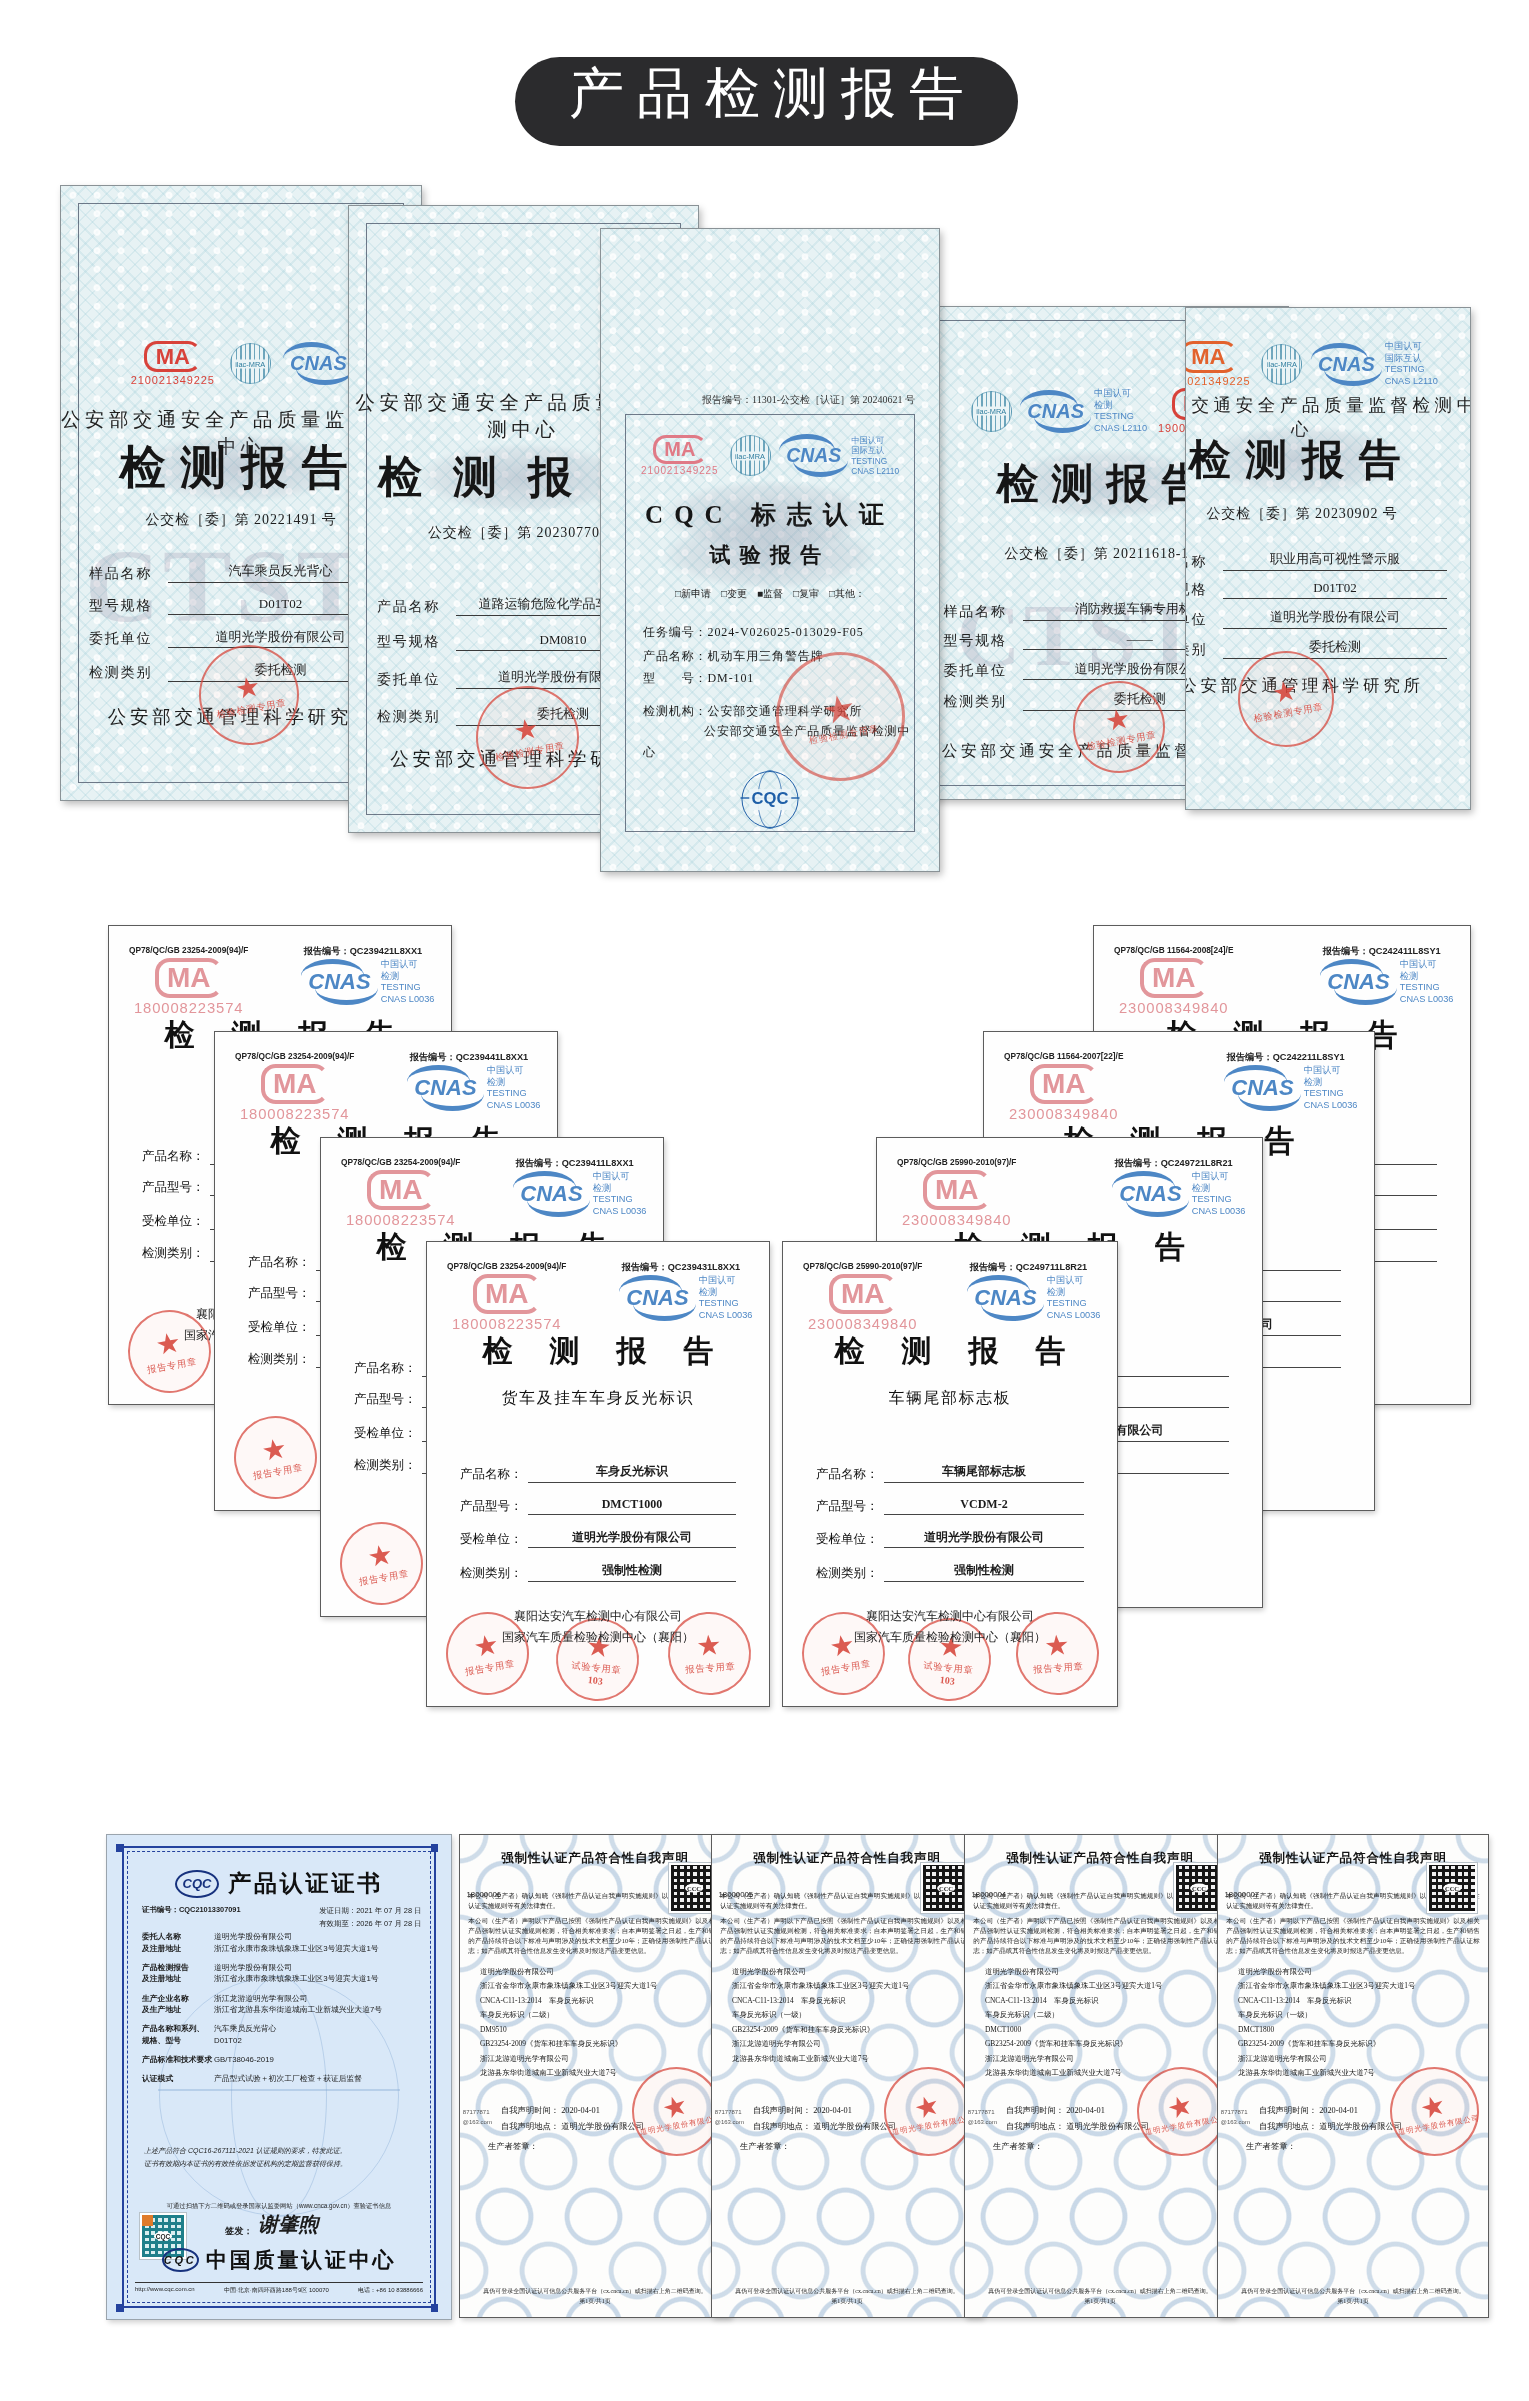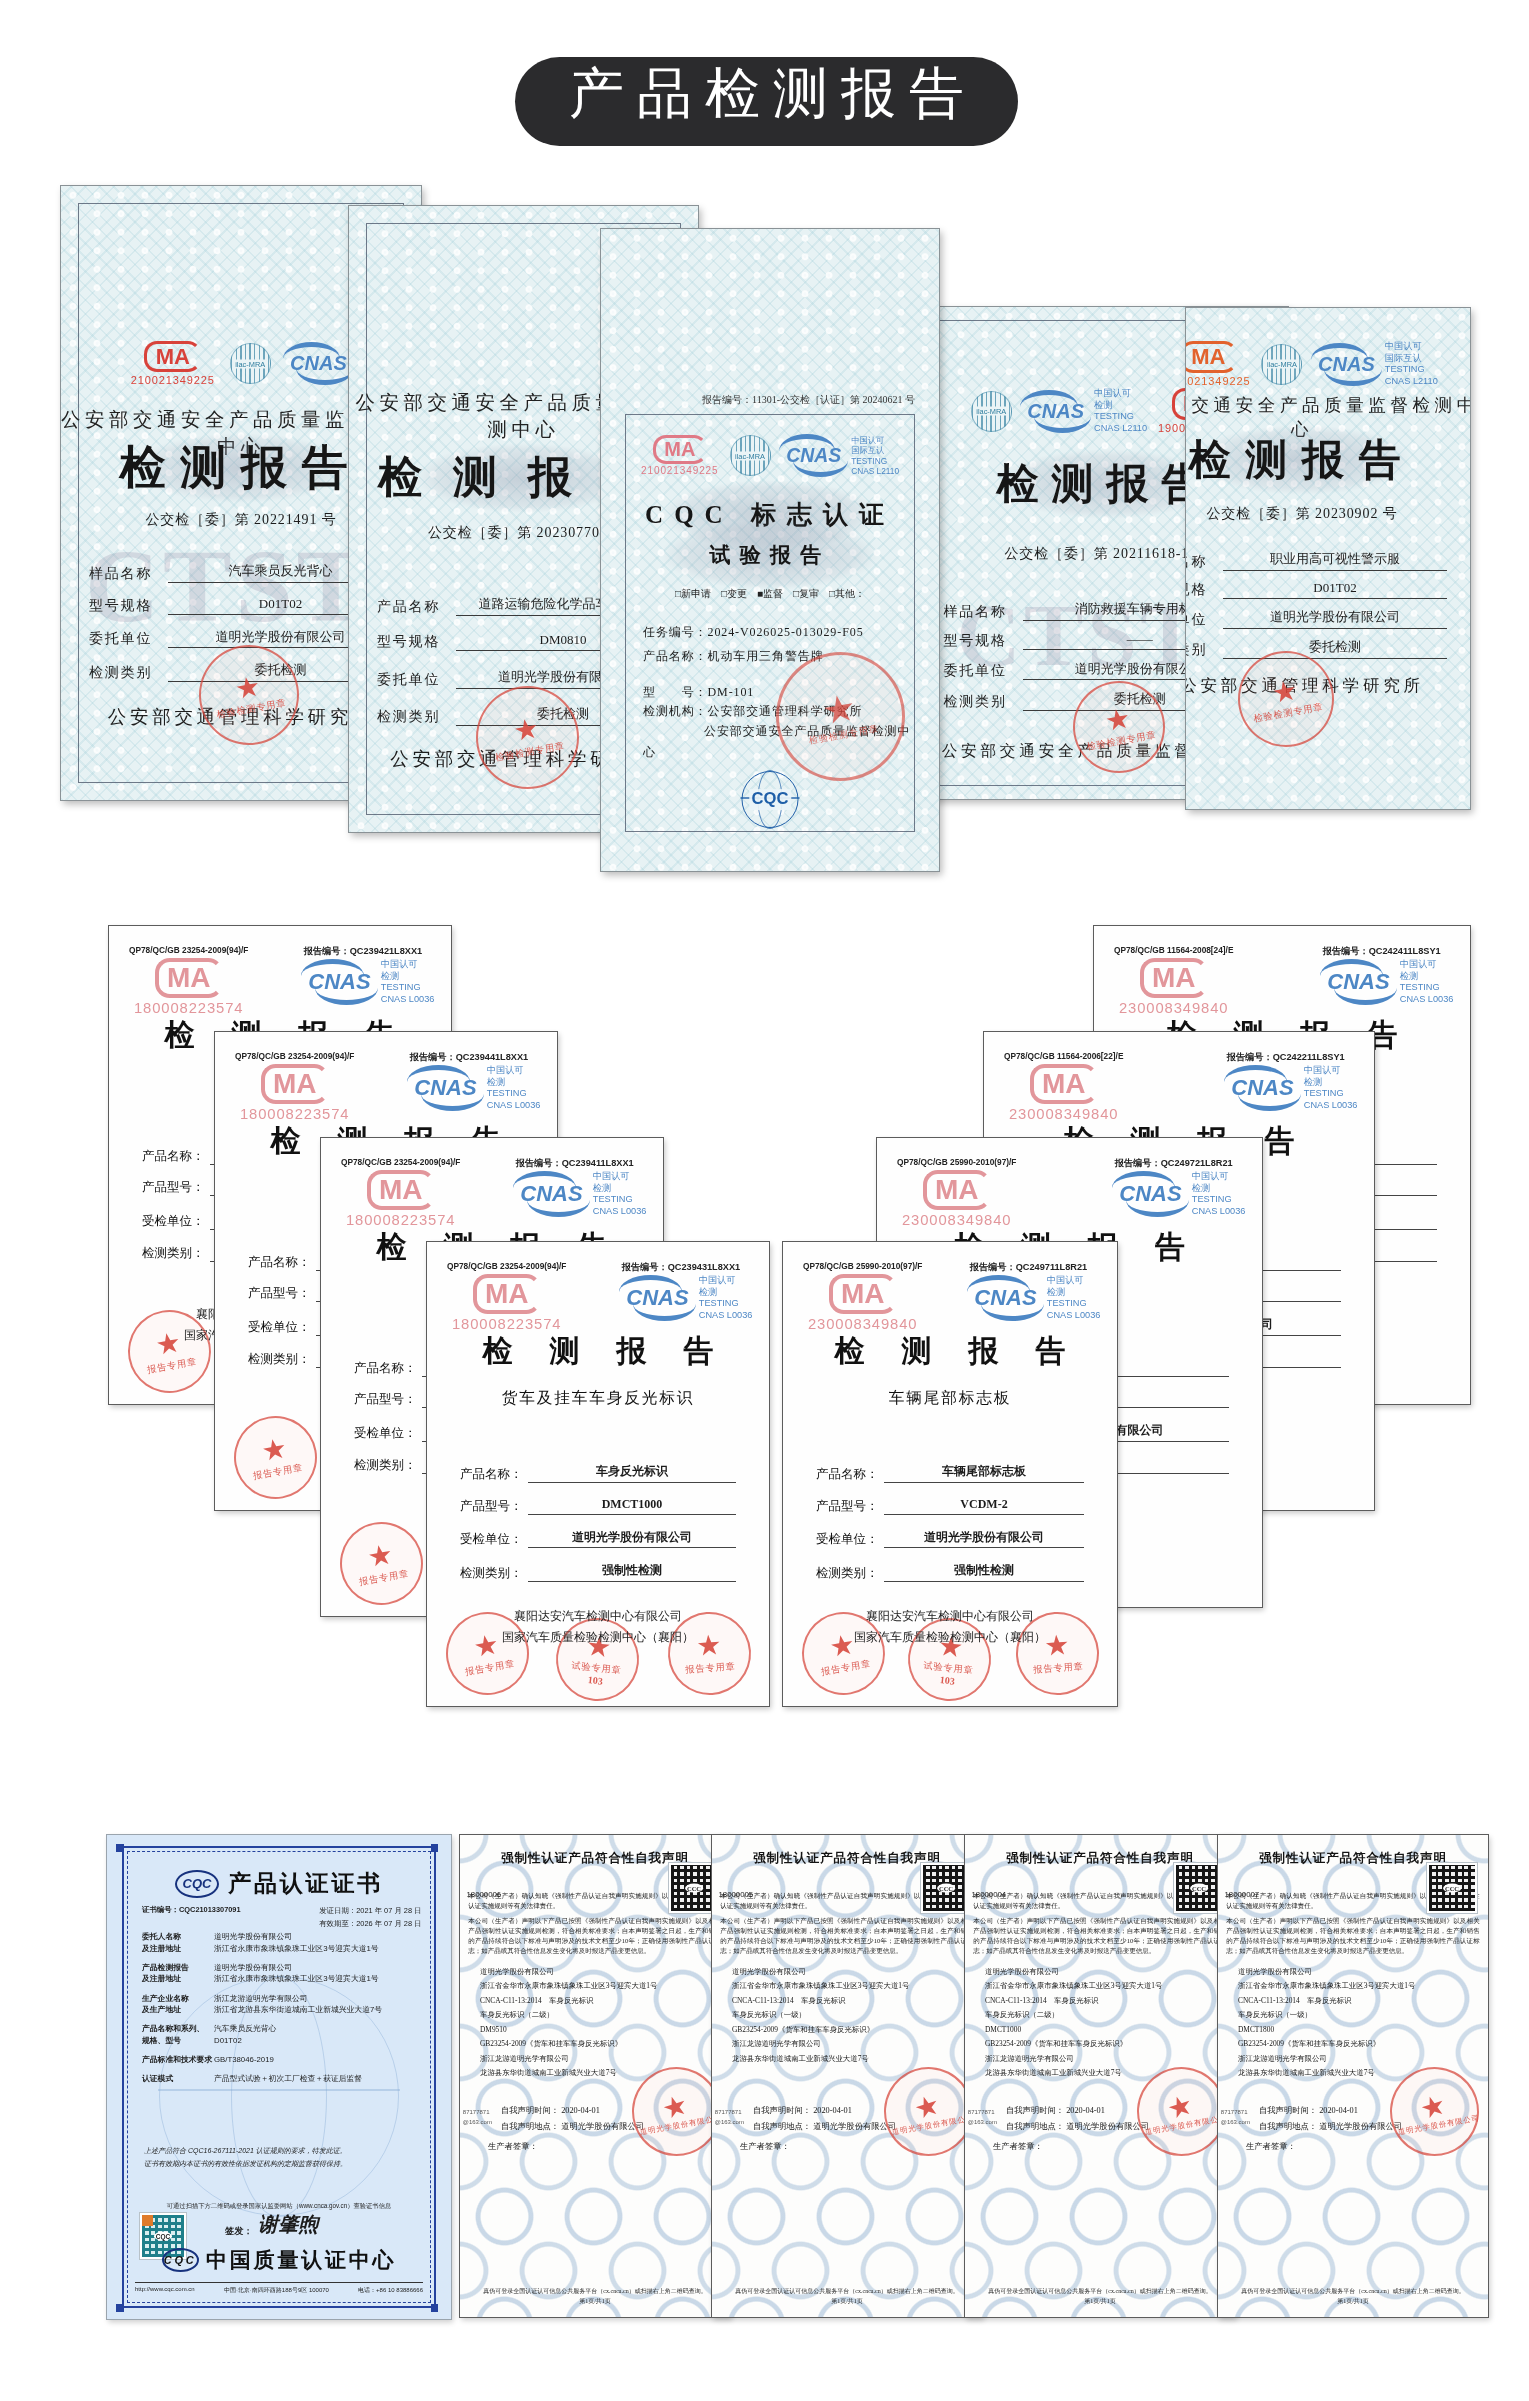--- a/index.html
+++ b/index.html
@@ -356,21 +356,21 @@
         <div>TESTING</div>
         <div>CNAS L2110</div>
       </div>
     </div>
   </div>
   <div class="c-title" style="top:269px;font-size:25px;letter-spacing:11px;" data-name="certification-title"><b>CQC 标志认证</b></div>
   <div class="c-title" style="top:312px;font-size:21px;letter-spacing:9.2px;" data-name="report-subtitle"><b>试验报告</b></div>
   <div class="cq-check" style="top:358px;" data-name="application-type-checkboxes">□新申请　□变更　■监督　□复审　□其他：</div>
   <div class="cq-line" style="top:395px;" data-name="task-number-row"><span>任务编号：</span><span>2024-V026025-013029-F05</span></div>
   <div class="cq-line" style="top:419px;" data-name="product-name-row"><span>产品名称：</span><span>机动车用三角警告牌</span></div>
-  <div class="cq-line" style="top:441px;margin-top:14px;" data-name="model-row"><span>型　　号：</span><span>DM-101</span></div>
+  <div class="cq-line" style="top:441px;" data-name="model-row"><span>型　　号：</span><span>DM-101</span></div>
   <div class="cq-line" style="top:472px;line-height:1.7;" data-name="testing-organization-row"><span>检测机构：</span><span>公安部交通管理科学研究所</span><br><span style="margin-left:61px;">公安部交通安全产品质量监督检测中心</span></div>
   <div class="rstamp" style="left:175px;top:423px;width:129px;height:129px;border-width:3.7px;opacity:.85;" data-name="red-seal-stamp-icon">
     <span class="rs-star" style="font-size:37px;">★</span>
     <span class="rs-t">检验检测专用章</span>
   </div>
   <div class="cqcglobe" style="top:542px;" data-name="cqc-logo-icon">
     <span class="gl"></span>
     <b>CQC</b>
   </div>
 </section>
@@ -619,21 +619,21 @@
   </div>
   <div class="rstamp ws1" data-name="report-seal-stamp-icon">
       <span class="rs-star">★</span>
       <span class="rs-t">报告专用章</span>
     </div>
 </section>
 
 <section class="wdoc" style="left:983px;top:1031px;width:392px;height:480px;z-index:12" data-name="white-test-report-R2">
   <div class="whdr">
       <div class="whl">
-      <div class="wcode" data-name="document-code">QP78/QC/GB 11564-2006[22]/E</div>
+      <div class="wcode" data-name="document-code">QP78/QC/GB 11564-2007[22]/E</div>
       <div class="cma-wrap pink" data-name="cma-logo-icon"><span class="cma-ring">MA</span><div class="cma-no" data-name="cma-number">230008349840</div></div>
     </div>
       <div class="whr">
       <div class="wrno" data-name="report-number"><span>报告编号：</span><span>QC242211L8SY1</span></div>
       <div class="cnas-wrap" data-name="cnas-logo">
           <span class="cnas-swoosh" data-name="cnas-logo-icon">CNAS</span>
         <div class="cnas-lines" data-name="cnas-accreditation-text">
             <div>中国认可</div>
             <div>检测</div>
             <div>TESTING</div>

